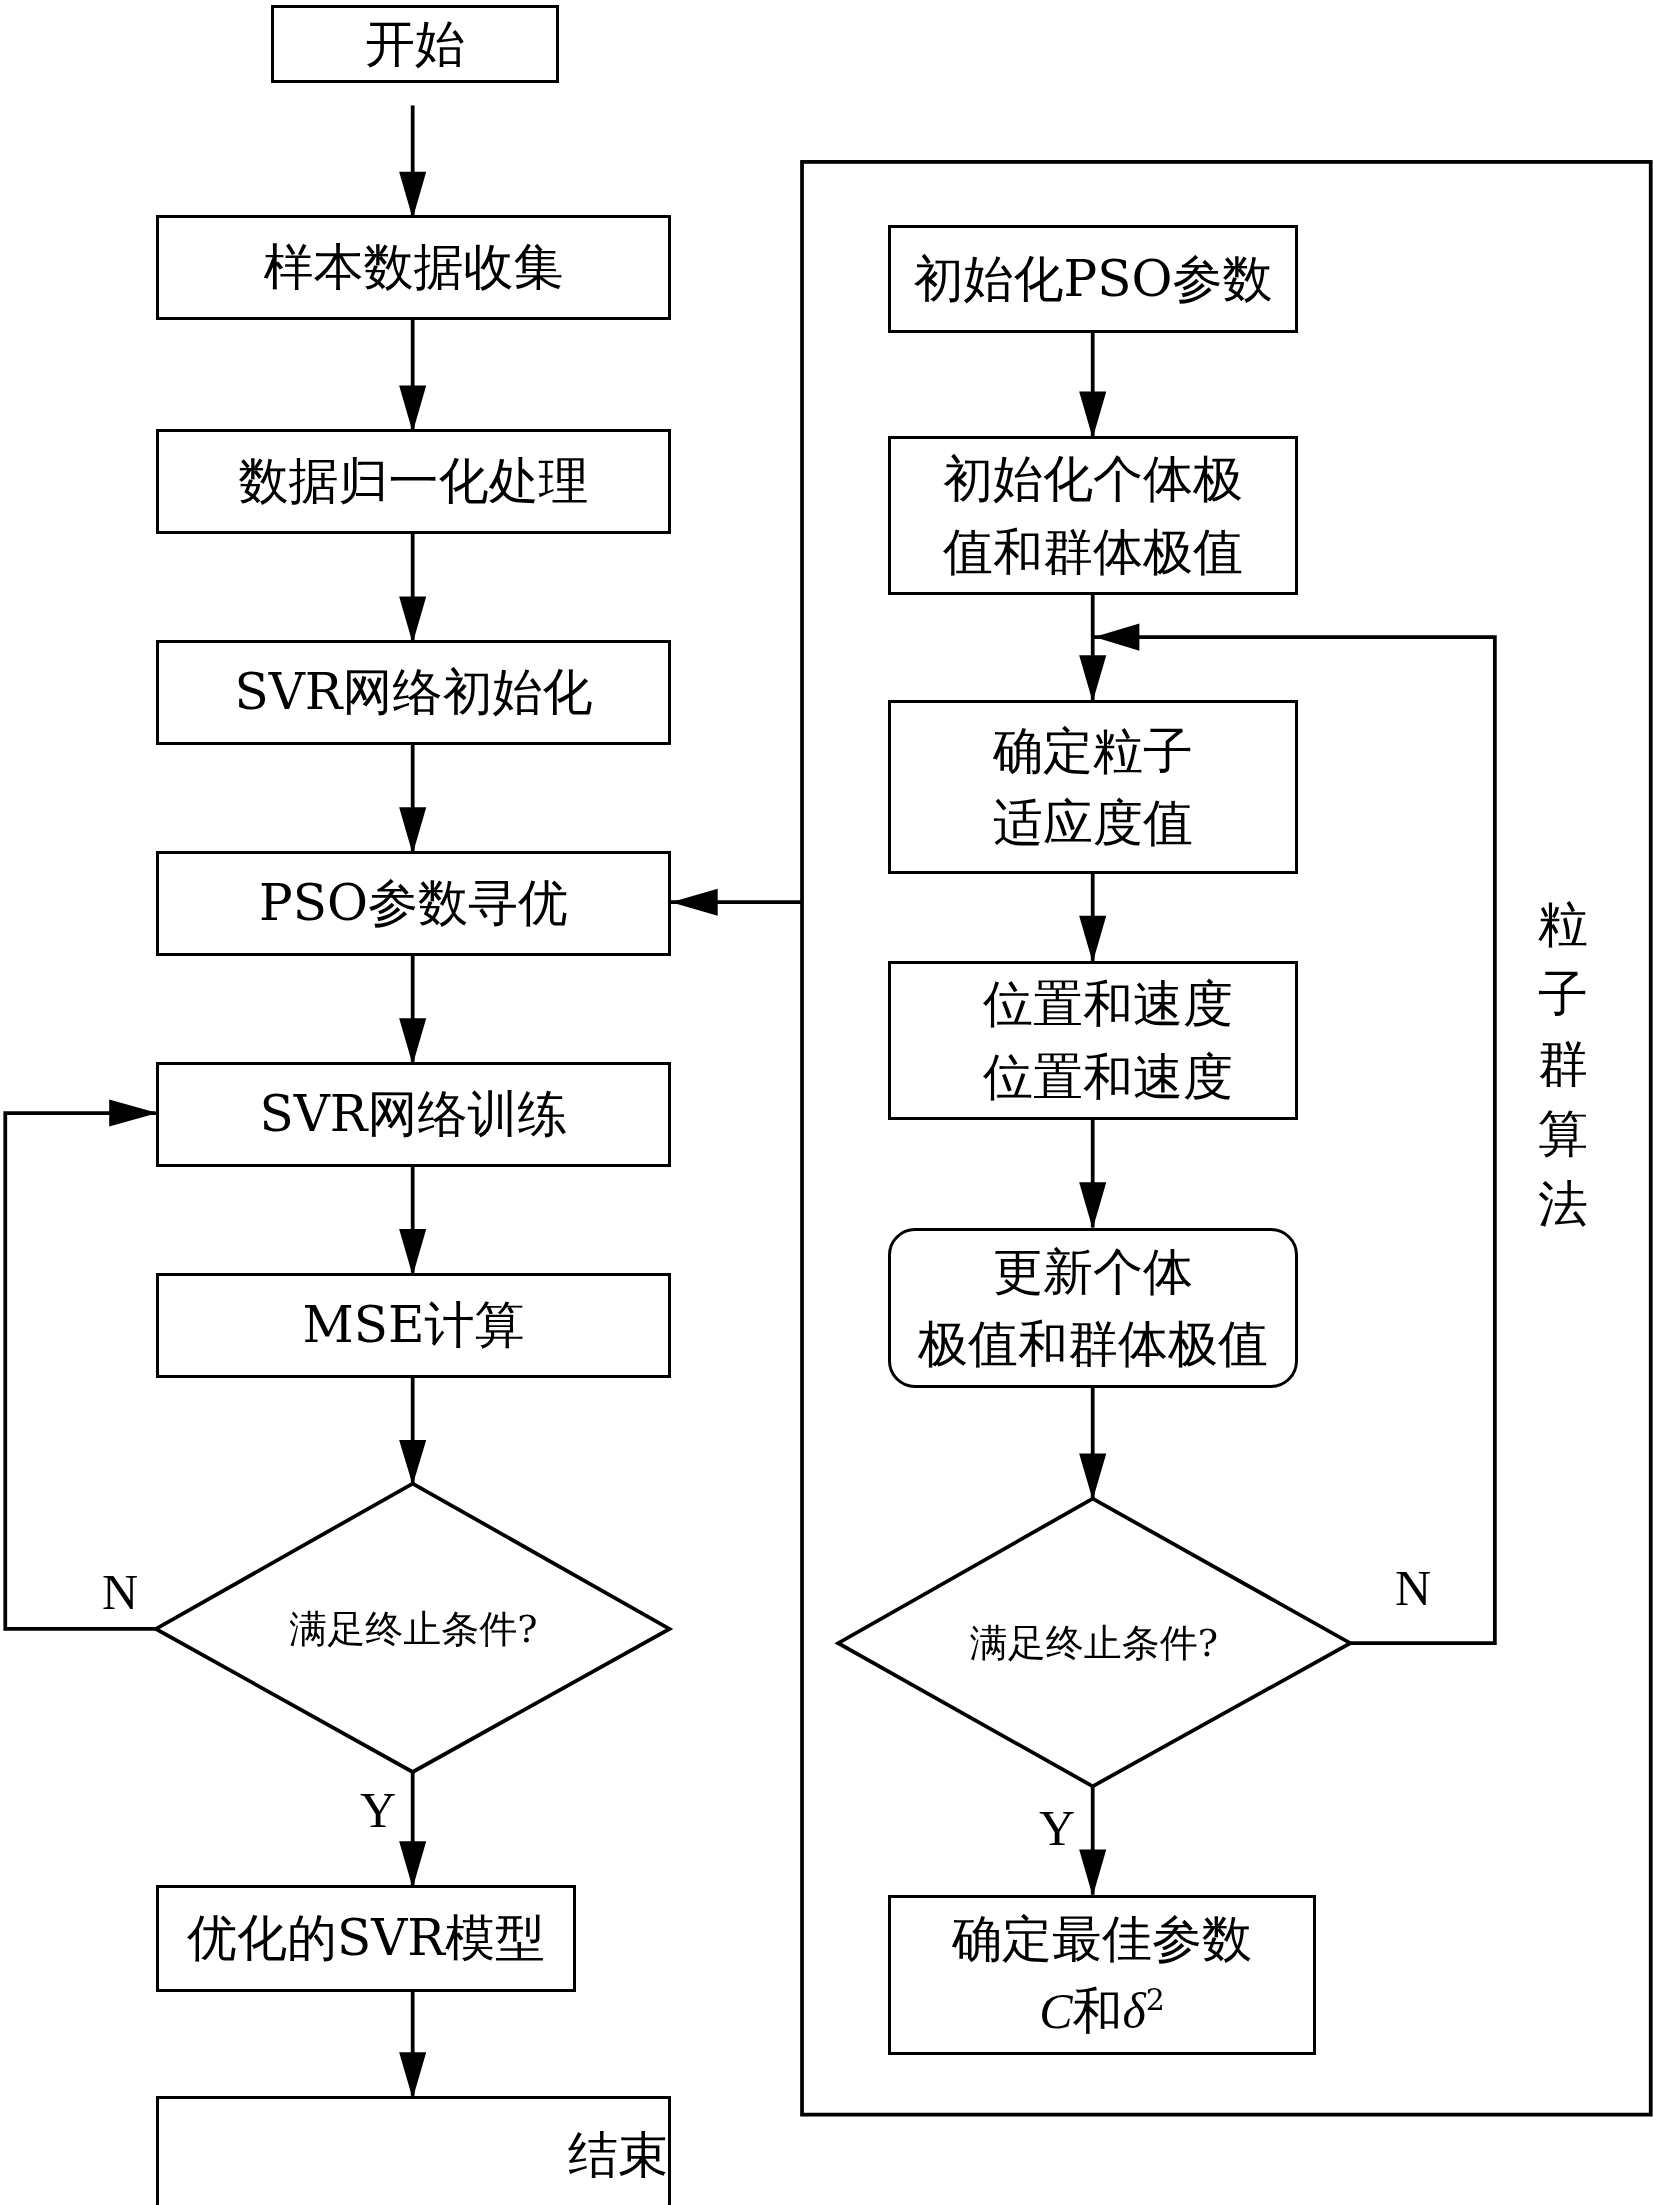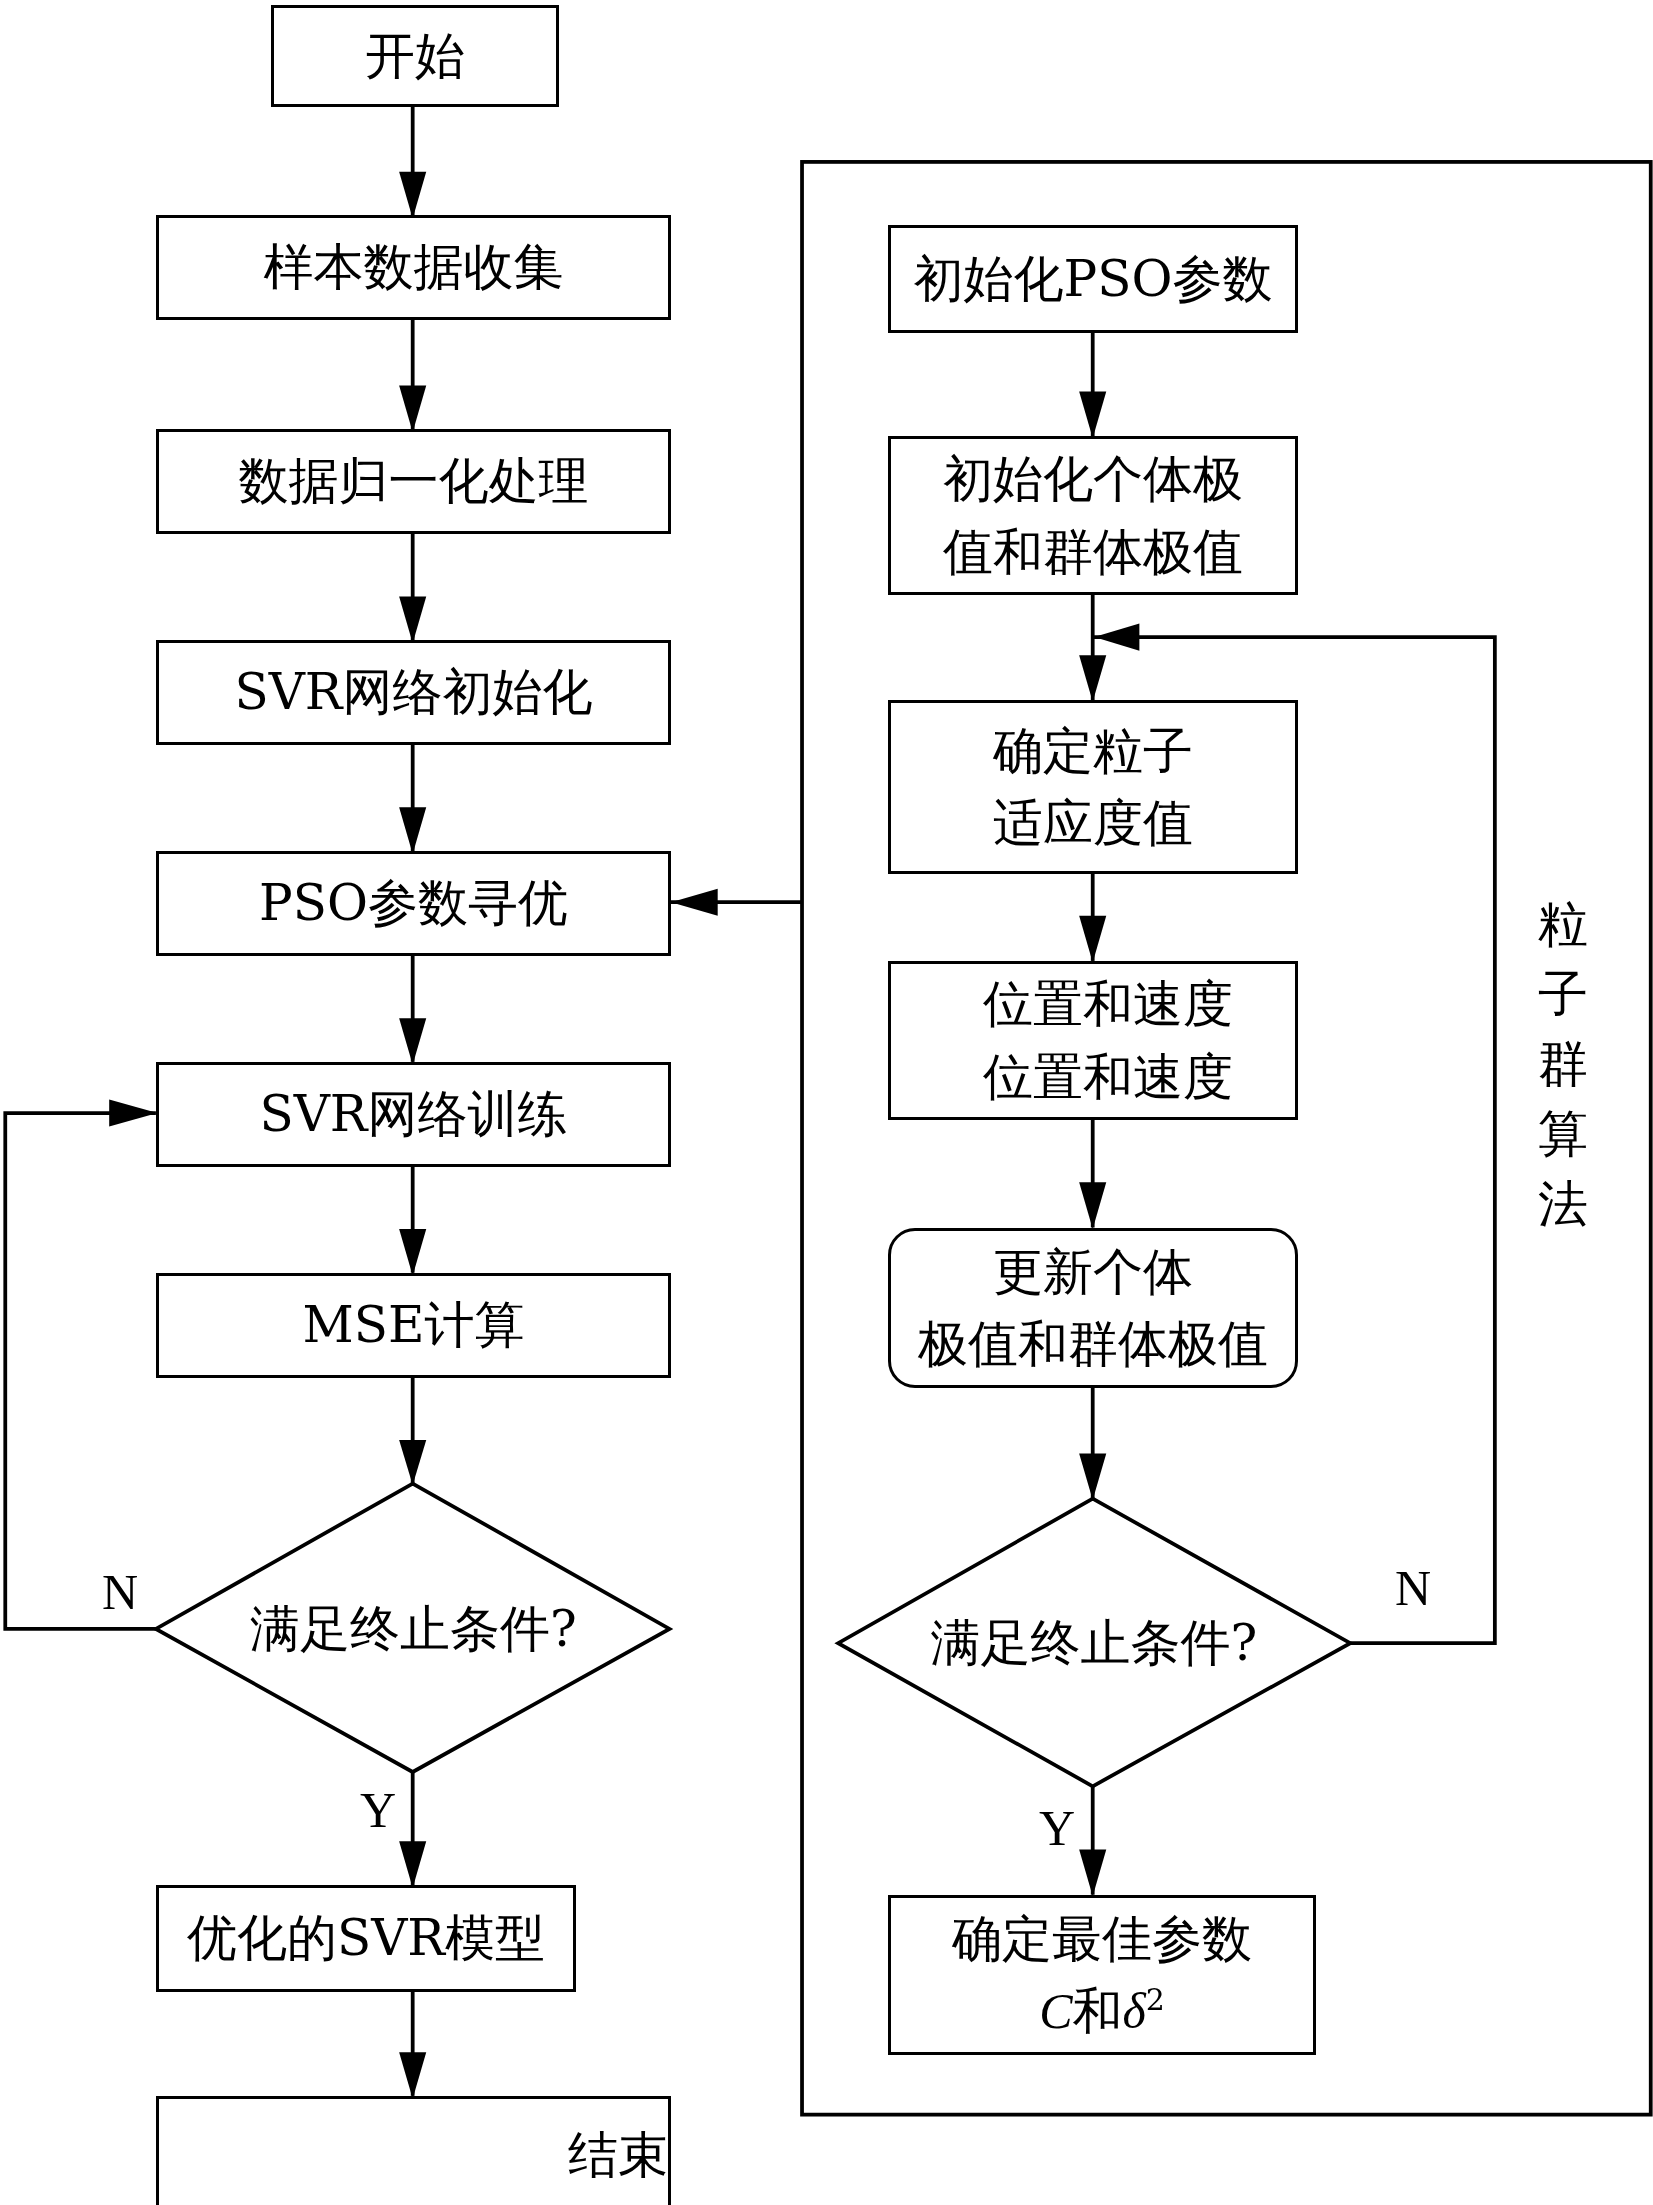--- a/index.html
+++ b/index.html
@@ -3,21 +3,21 @@
 <meta charset="utf-8">
 <style>
   html, body { margin: 0; padding: 0; background: #ffffff; }
   body { width: 1653px; height: 2205px; position: relative; overflow: hidden;
          font-family: "DejaVu Serif", "Liberation Serif", serif; color: #000; }
   svg#lines { position: absolute; left: 0; top: 0; }
   .box { position: absolute; box-sizing: border-box; border: 3.8px solid #000; background: #fff;
          display: flex; align-items: center; justify-content: center; text-align: center;
          font-size: 50px; line-height: 1.45; }
   .dtext { position: absolute; display: flex; align-items: center; justify-content: center;
-           font-size: 50px; text-align: right; }
+           font-size: 38px; text-align: right; }
   .lbl { position: absolute; font-family: "Liberation Serif", serif; font-size: 50px; }
   .vert { position: absolute; font-size: 50px; line-height: 1.4; width: 60px; text-align: center; }
   .ital { font-style: italic; font-family: "Liberation Serif", serif; }
 </style>
 </head>
 <body>
 
 <svg id="lines" width="1653" height="2205" viewBox="0 0 2195 2928">
   <defs>
     <marker id="ah" markerWidth="10" markerHeight="12" refX="10" refY="6" orient="auto" markerUnits="userSpaceOnUse" viewBox="0 0 10 12">
@@ -71,21 +71,21 @@
     <path d="M1433,520 L1469,520 L1451,582 Z"></path>
     <path d="M1433,870 L1469,870 L1451,932 Z"></path>
     <path d="M1513,828 L1513,864 L1453,846 Z"></path>
     <path d="M1433,1216 L1469,1216 L1451,1278 Z"></path>
     <path d="M1433,1570 L1469,1570 L1451,1632 Z"></path>
     <path d="M1433,1930 L1469,1930 L1451,1992 Z"></path>
     <path d="M1433,2456 L1469,2456 L1451,2518 Z"></path>
   </g>
 </svg>
 
-<div class="box" style="left:271px;top:5.3px;width:288px;height:102px;">
+<div class="box" style="left:271px;top:5.3px;width:288px;height:78px;">
   <span>开始</span>
 </div>
 <div class="box" style="left:156px;top:215px;width:515px;height:105px;">
   <span>样本数据收集</span>
 </div>
 <div class="box" style="left:156px;top:429px;width:515px;height:105px;">
   <span>数据归一化处理</span>
 </div>
 <div class="box" style="left:156px;top:640px;width:515px;height:105px;">
   <span>SVR网络初始化</span>

